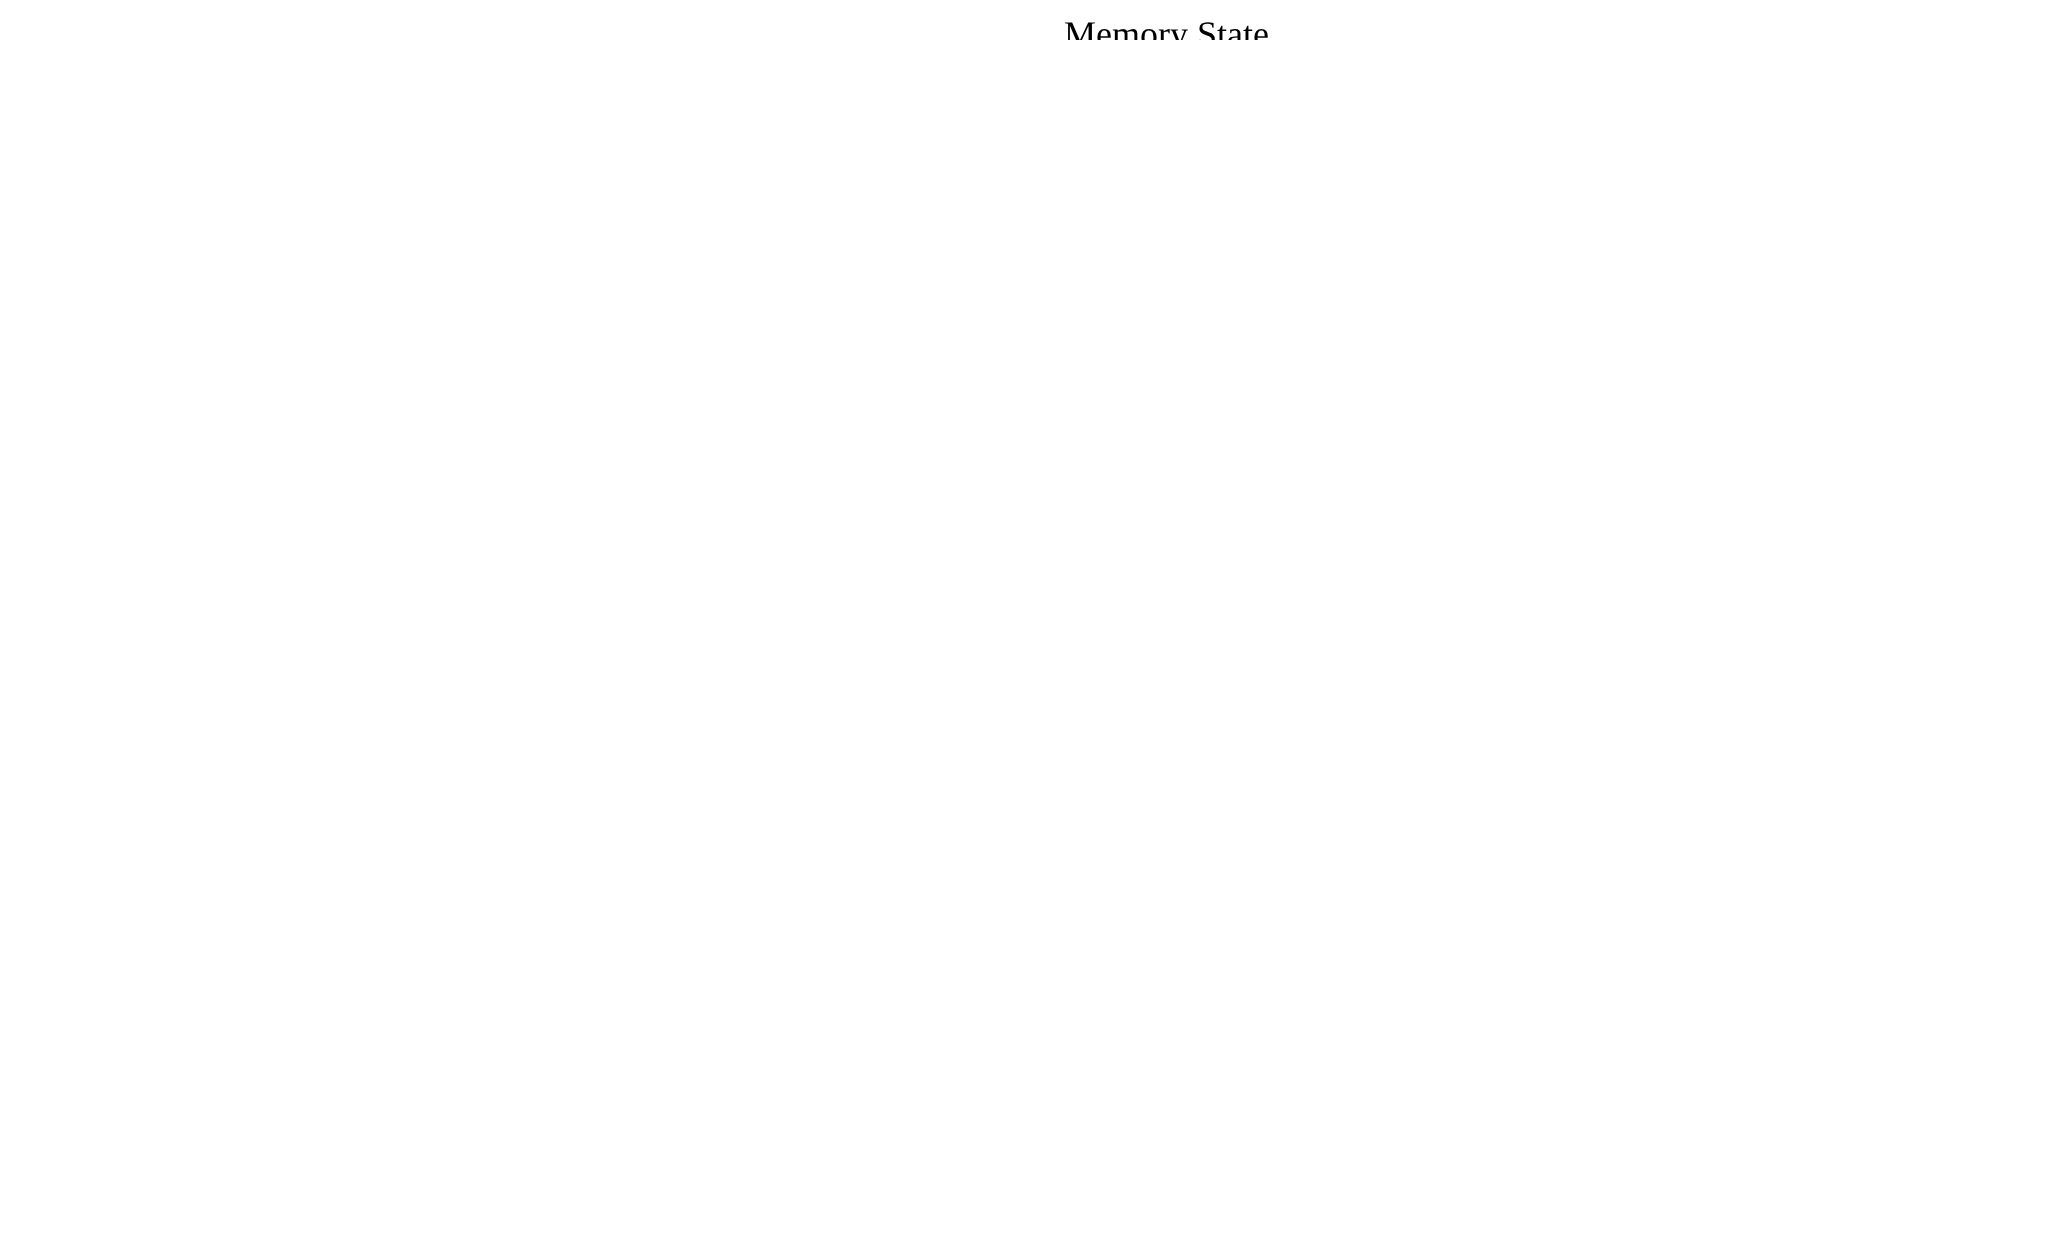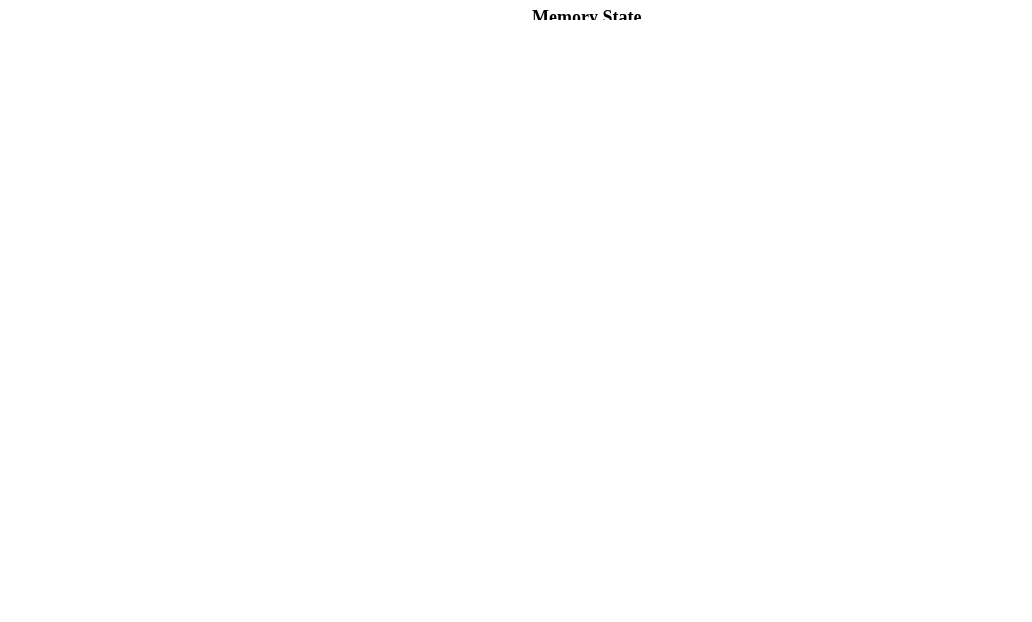--- a/index.html
+++ b/index.html
@@ -8,21 +8,21 @@
     background: #fff;
     font-family: "Times New Roman", serif;
     width: 1032px;
     box-sizing: border-box;
     position: relative;
   }
   .panel {
     position: absolute;
   }
   .title {
-    font-weight: bold;
+    font-weight: normal;
     font-size: 18px;
     position: absolute;
   }
   .hc-state-title {
     font-weight: bold;
     font-size: 18px;
     position: absolute;
   }
   .hc-box {
     position: absolute;

